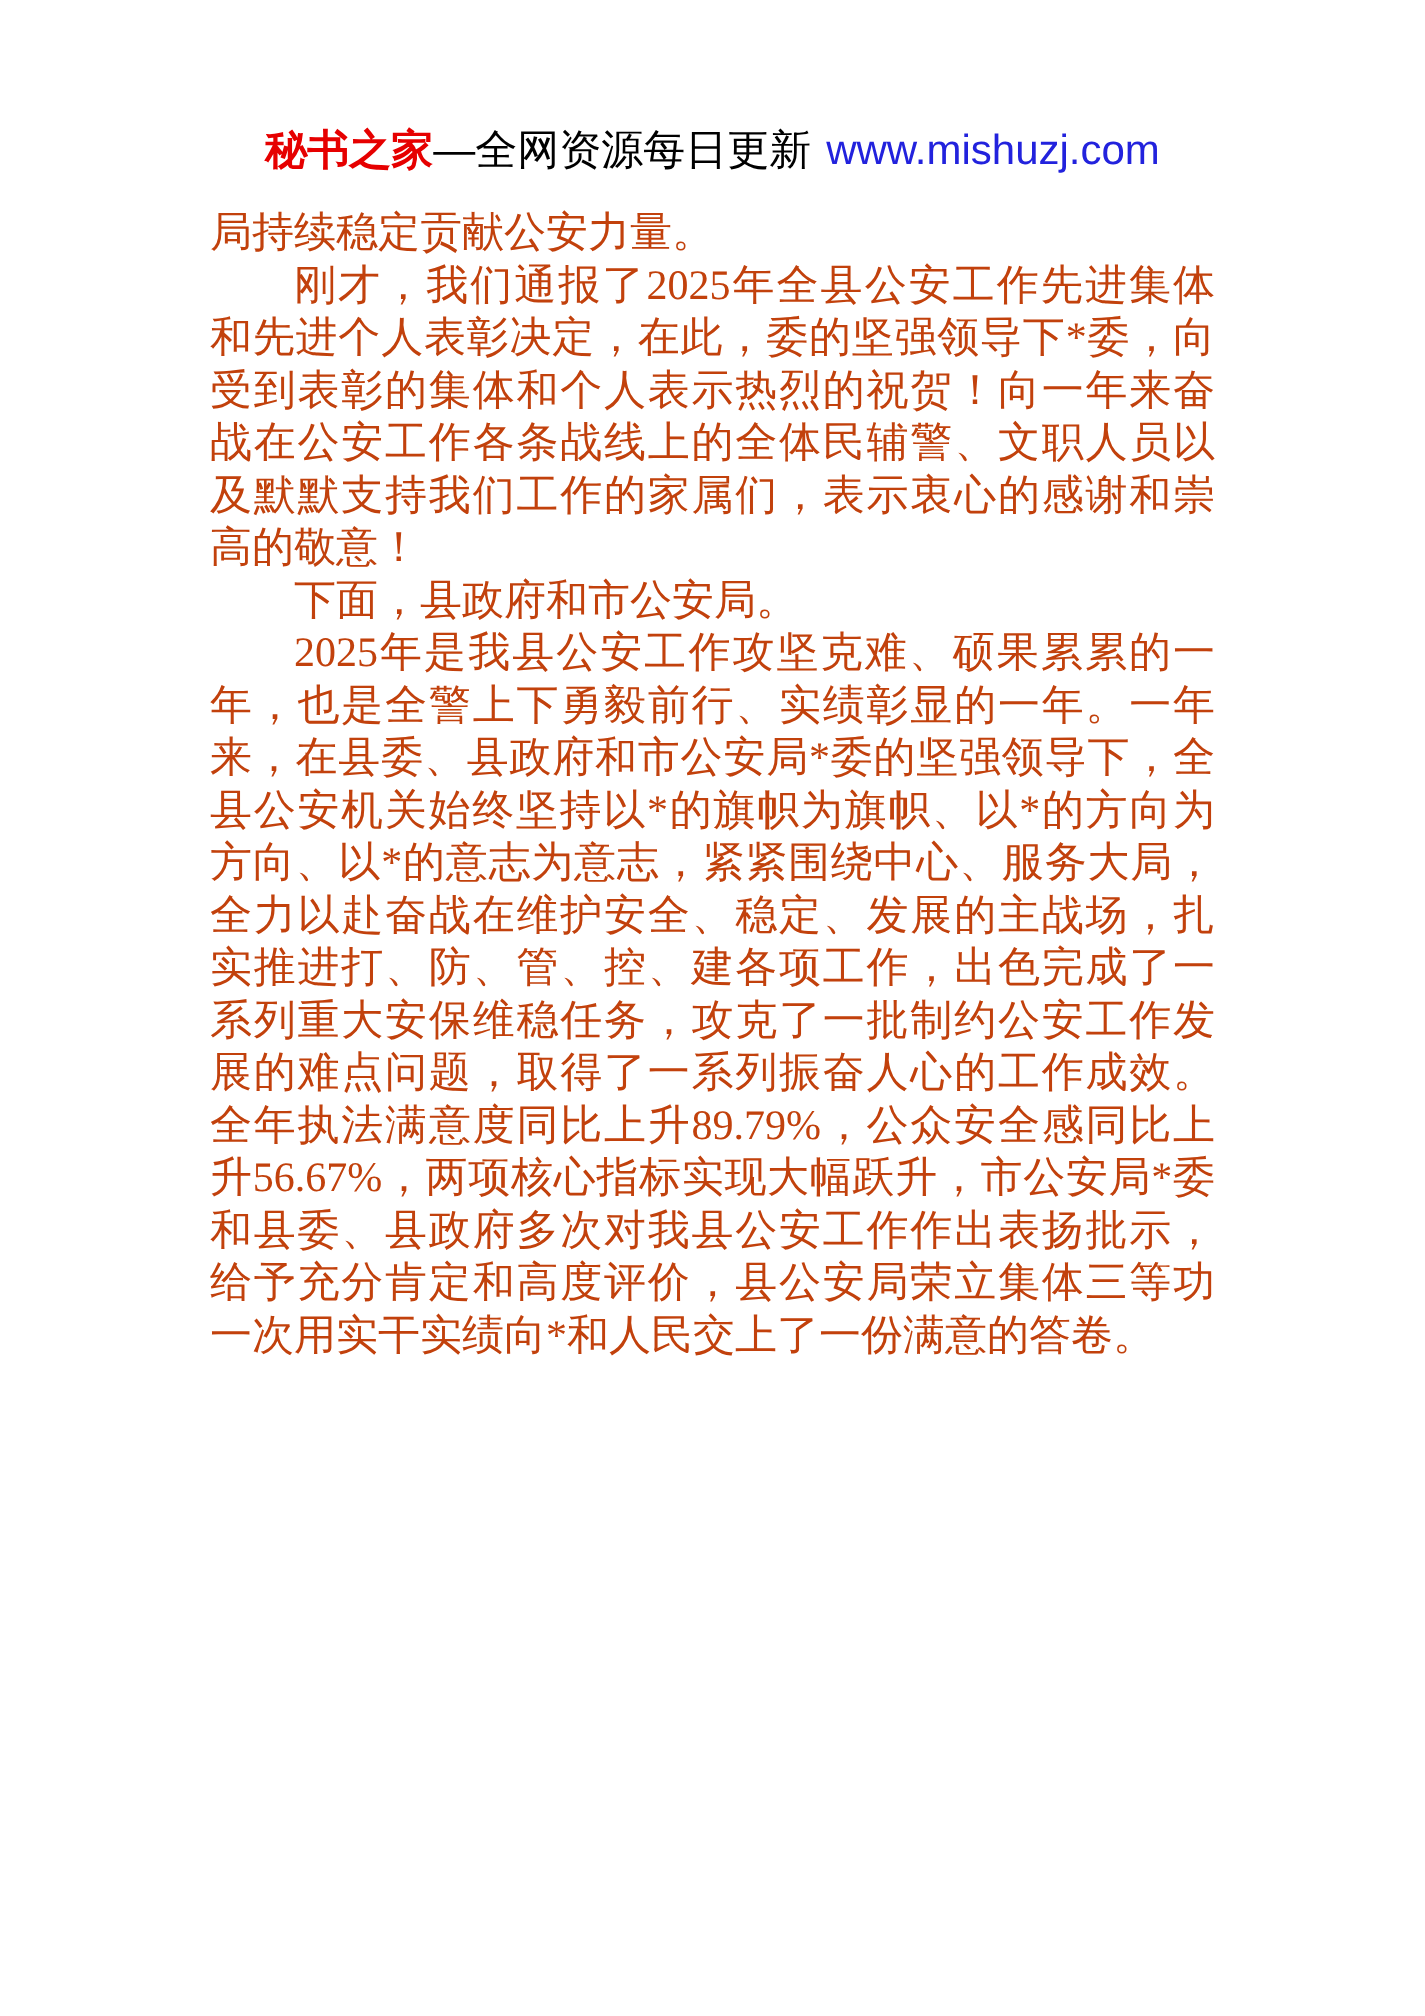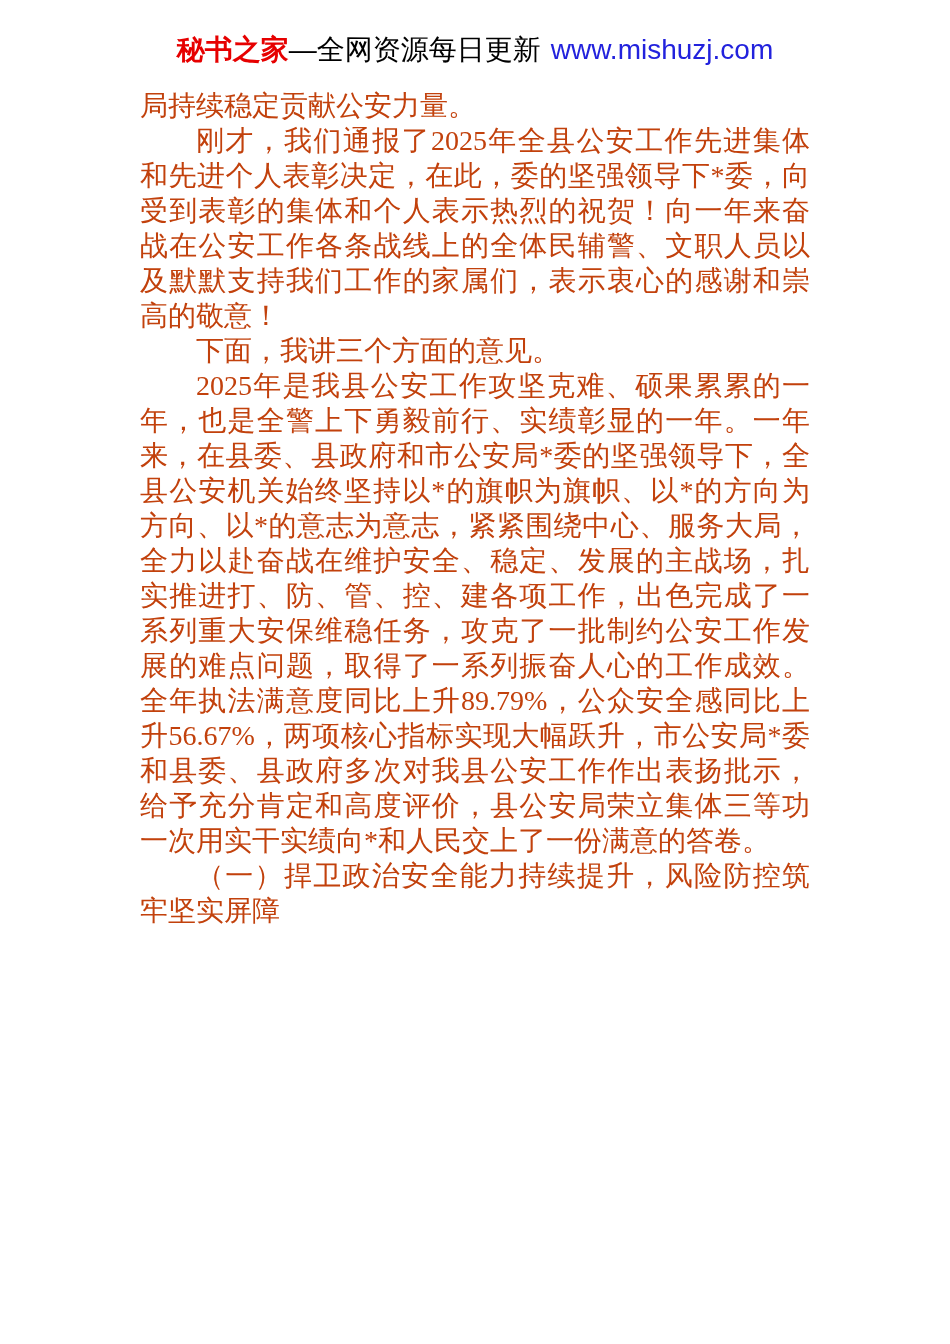--- a/index.html
+++ b/index.html
@@ -9,21 +9,21 @@
   }
   .page {
     position: relative;
     width: 950px;
     height: 1344px;
     background: #ffffff;
     overflow: hidden;
     box-sizing: border-box;
   }
   .header {
-    padding-top: 32px;
+    padding-top: 82px;
     text-align: center;
     font-family: "Liberation Sans", "DejaVu Sans", sans-serif;
     font-size: 28px;
     line-height: 36px;
     white-space: nowrap;
   }
   .brand {
     font-weight: bold;
     color: #e60000;
   }
@@ -57,17 +57,16 @@
 <body>
 
 <div class="page">
   <div class="header">
     <span class="brand">秘书之家</span><span class="dash">—</span><span class="tagline">全网资源每日更新</span><a class="url">www.mishuzj.com</a>
   </div>
 
   <div class="body-text">
       <p class="para">局持续稳定贡献公安力量。</p>
       <p class="para indent">刚才，我们通报了2025年全县公安工作先进集体和先进个人表彰决定，在此，委的坚强领导下*委，向受到表彰的集体和个人表示热烈的祝贺！向一年来奋战在公安工作各条战线上的全体民辅警、文职人员以及默默支持我们工作的家属们，表示衷心的感谢和崇高的敬意！</p>
-      <p class="para indent">下面，我讲三个方面的意见。</p>
+      <p class="para indent">下面，县政府和市公安局。</p>
       <p class="para indent">2025年是我县公安工作攻坚克难、硕果累累的一年，也是全警上下勇毅前行、实绩彰显的一年。一年来，在县委、县政府和市公安局*委的坚强领导下，全县公安机关始终坚持以*的旗帜为旗帜、以*的方向为方向、以*的意志为意志，紧紧围绕中心、服务大局，全力以赴奋战在维护安全、稳定、发展的主战场，扎实推进打、防、管、控、建各项工作，出色完成了一系列重大安保维稳任务，攻克了一批制约公安工作发展的难点问题，取得了一系列振奋人心的工作成效。全年执法满意度同比上升89.79%，公众安全感同比上升56.67%，两项核心指标实现大幅跃升，市公安局*委和县委、县政府多次对我县公安工作作出表扬批示，给予充分肯定和高度评价，县公安局荣立集体三等功一次用实干实绩向*和人民交上了一份满意的答卷。</p>
-      <p class="para indent">（一）捍卫政治安全能力持续提升，风险防控筑牢坚实屏障</p>
     </div>
 </div>
 
 </body></html>

